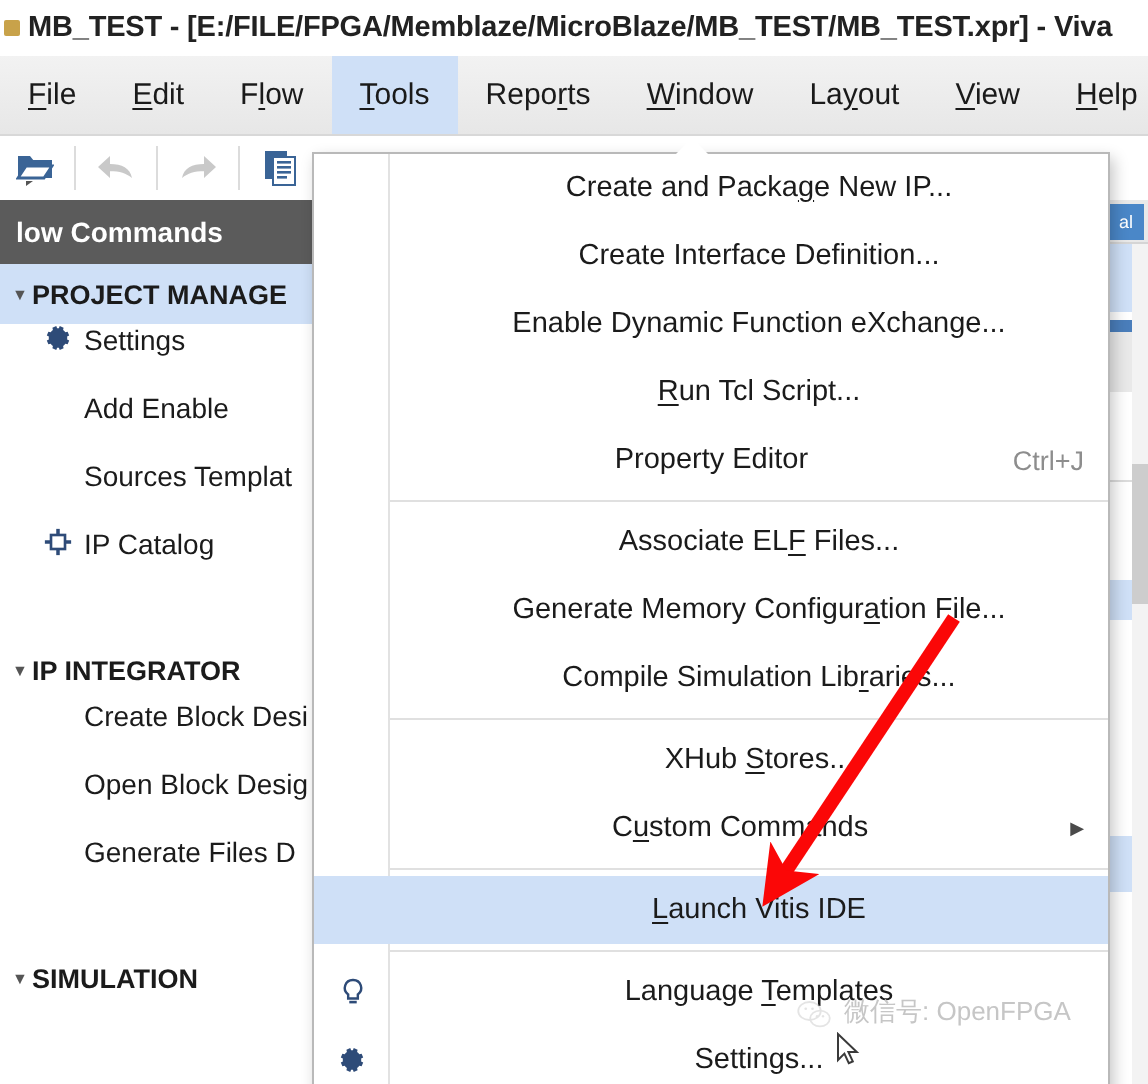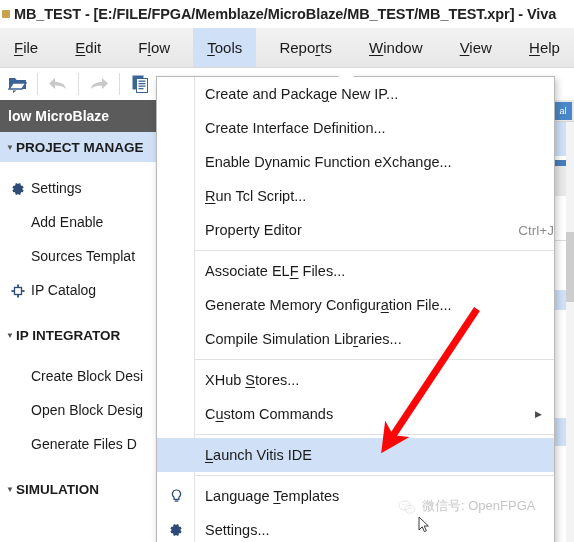--- a/index.html
+++ b/index.html
@@ -71,23 +71,23 @@
     height: 30px; display: flex; align-items: center;
     font-size: 13.5px; font-weight: bold; color: #1b1b1b;
     white-space: nowrap; padding-left: 4px;
   }
   .fn-section.selected { background: #cfe0f7; }
   .fn-caret {
     width: 12px; flex: 0 0 12px; color: #555; font-size: 8px;
     display: flex; align-items: center; justify-content: center;
   }
   .fn-item {
-    height: 34px; display: flex; align-items: flex-end;
+    height: 34px; display: flex; align-items: flex-start;
     font-size: 14px; color: #1b1b1b; white-space: nowrap;
-    padding-left: 7px;
+    padding-left: 18px;
   }
   .fn-ico {
     width: 22px; flex: 0 0 22px; display: flex; align-items: center; justify-content: center;
     color: #2e4b78;
   }
   .fn-item .lbl { padding-left: 2px; }
   .fn-spacer { height: 22px; }
 
   
   #rightpanel {
@@ -142,27 +142,28 @@
     border-bottom: 8px solid #ffffff;
     z-index: 41;
   }
   .dd-gutter-line {
     position: absolute; left: 37px; top: 0; bottom: 0; width: 1px; background: #e2e2e2;
   }
   .dd-item {
     position: relative; height: 34px; display: flex; align-items: center;
     font-size: 14.5px; color: #1b1b1b; white-space: nowrap;
     cursor: default;
+    text-align: center;
   }
   .dd-item .icoslot {
     width: 38px; flex: 0 0 38px; display: flex; align-items: center; justify-content: center;
     color: #2e4b78;
   }
   .dd-item .label { padding-left: 10px; flex: 1 1 auto; }
-  .dd-item .accel { color: #8d8d8d; font-size: 13.5px; }
+  .dd-item .accel { color: #8d8d8d; font-size: 13.5px; padding-right: 12px; }
   .dd-item .submark { color: #4a4a4a; font-size: 9px; padding-right: 12px; }
   .dd-item.highlight { background: #cfe0f7; }
   .dd-item u { text-decoration: underline; text-underline-offset: 2px; }
   .dd-sep { height: 1px; background: #e0e0e0; margin: 3px 0 3px 38px; }
 
   
   #arrow-svg {
     position: absolute; left: 0; top: 0; width: 574px; height: 542px;
     pointer-events: none; z-index: 60;
   }
@@ -198,20 +199,23 @@
       <span>F<u>l</u>ow</span>
     </div>
     <div class="menu-top active">
       <span><u>T</u>ools</span>
     </div>
     <div class="menu-top">
       <span>Repo<u>r</u>ts</span>
     </div>
     <div class="menu-top">
       <span><u>W</u>indow</span>
+    </div>
+    <div class="menu-top">
+      <span>La<u>y</u>out</span>
     </div>
     <div class="menu-top">
       <span><u>V</u>iew</span>
     </div>
     <div class="menu-top">
       <span><u>H</u>elp</span>
     </div>
   </div>
 
 <div id="toolbar">
@@ -261,21 +265,21 @@
   <div id="rp-bottom-sel"></div>
   <div id="rp-vscroll">
     <div id="rp-vthumb"></div>
   </div>
 <div class="rp-text" style="left: 227px; top: 182px; background: rgb(207, 224, 247);">_blo</div>
     <div class="rp-text" style="left: 227px; top: 210px;">ck (</div>
     <div class="rp-text" style="left: 227px; top: 236px;">ck.v</div>
   </div>
 
 <div id="sidebar">
-  <div id="fn-header">low MicroBlaze</div>
+  <div id="fn-header">low Commands</div>
   <div id="fn-body">
       <div class="fn-section selected">
         <span class="fn-caret">▼</span>
         <span>PROJECT MANAGE</span>
       </div>
       <div class="fn-item">
         <span class="fn-ico">
           <svg width="14" height="14" viewBox="0 0 16 16">
             <path fill="#2e4b78" d="M8 5.2a2.8 2.8 0 100 5.6 2.8 2.8 0 000-5.6zm0 4.2a1.4 1.4 0 110-2.8 1.4 1.4 0 010 2.8z"></path>
             <path fill="#2e4b78" d="M14.4 9.4l-1.2-.5a5.4 5.4 0 000-1.8l1.2-.5-.9-2.2-1.3.3a5.4 5.4 0 00-1.3-1.3l.3-1.3L9 1.2l-.5 1.2a5.4 5.4 0 00-1 0L7 1.2 4.8 2.1l.3 1.3A5.4 5.4 0 003.8 4.7L2.5 4.4l-.9 2.2 1.2.5a5.4 5.4 0 000 1.8l-1.2.5.9 2.2 1.3-.3a5.4 5.4 0 001.3 1.3l-.3 1.3 2.2.9.5-1.2a5.4 5.4 0 001 0l.5 1.2 2.2-.9-.3-1.3a5.4 5.4 0 001.3-1.3l1.3.3.9-2.2z"></path>

